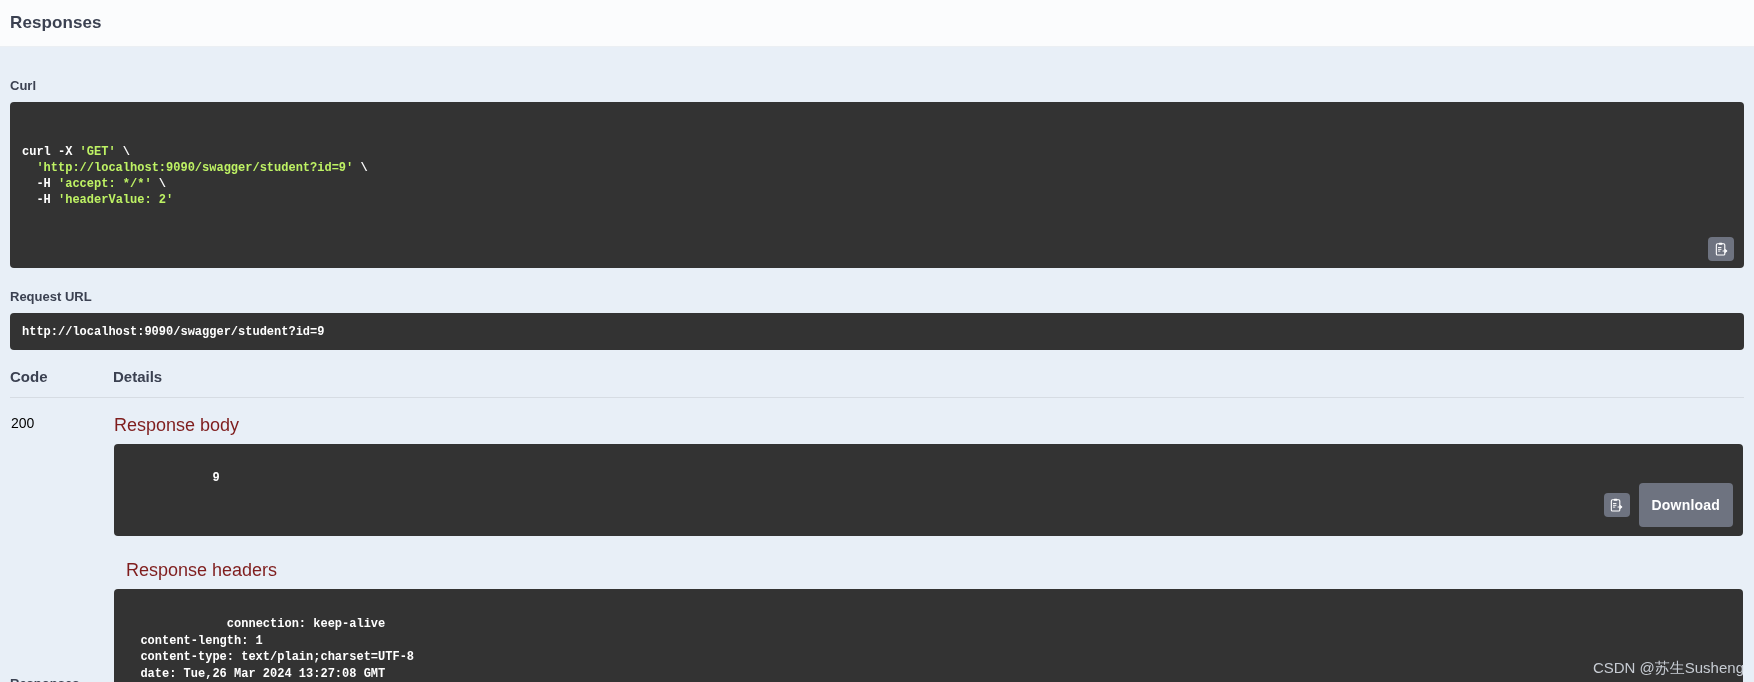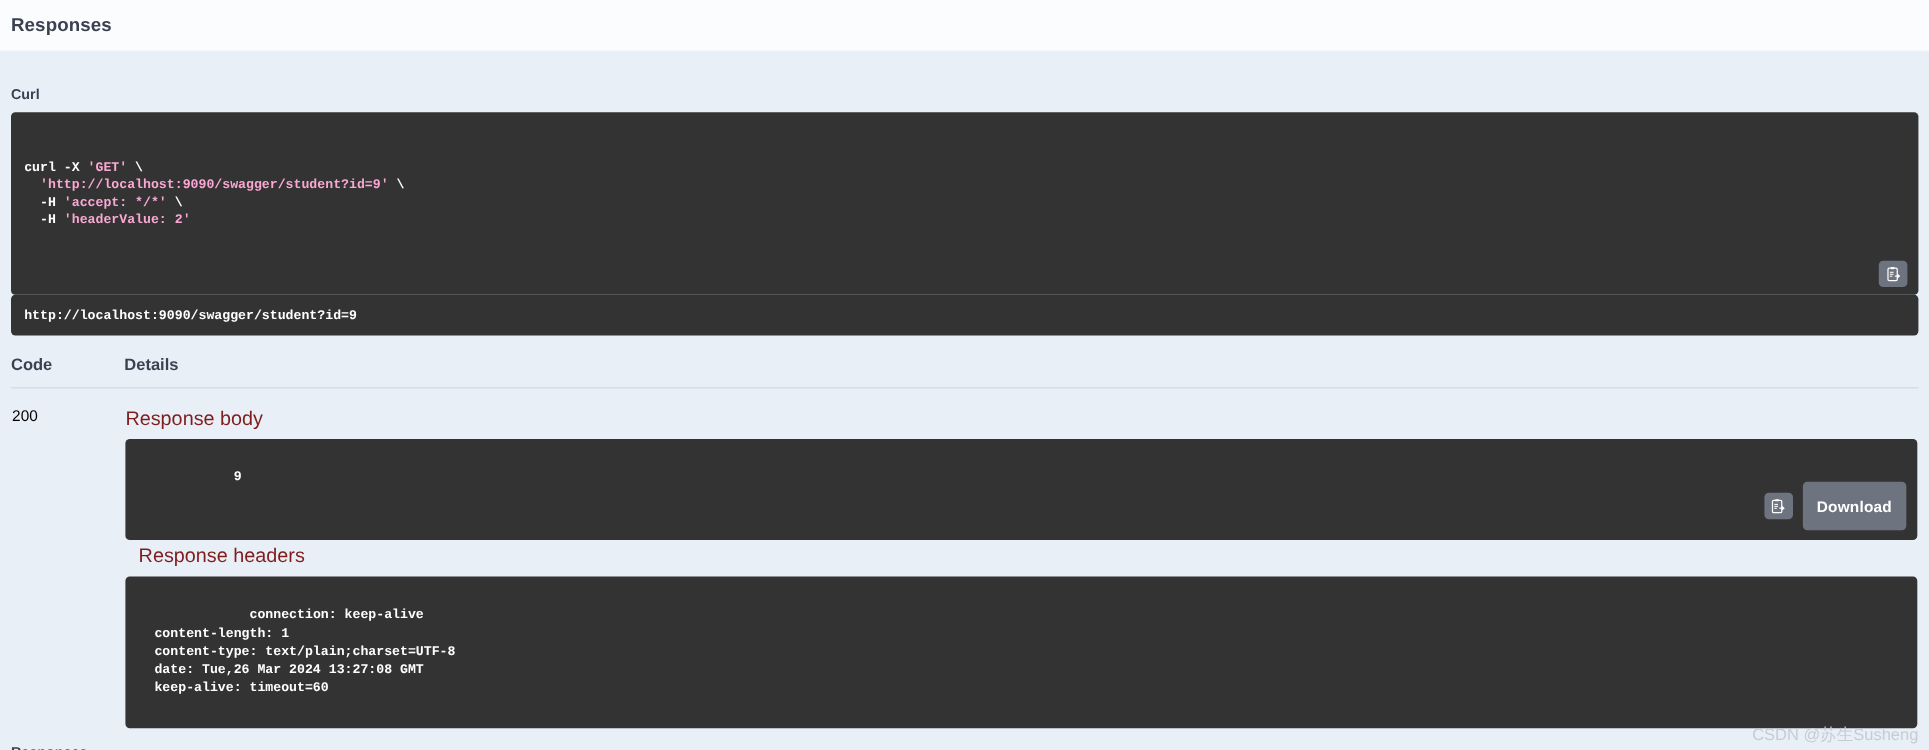--- a/index.html
+++ b/index.html
@@ -59,21 +59,21 @@
     line-height: 16px;
     position: relative;
     white-space: pre;
     font-weight: bold;
   }
   .curl-block {
     padding: 10px 12px 12px 12px;
     min-height: 75px;
   }
   .curl-line { color: #ffffff; }
-  .curl-str { color: #f9a8d4; }
+  .curl-str { color: #bef264; }
 
   .copy-btn {
     position: absolute;
     width: 26px;
     height: 24px;
     border-radius: 4px;
     background: #6e7380;
     display: flex;
     align-items: center;
     justify-content: center;
@@ -121,21 +121,21 @@
     color: #000000;
     font-weight: normal;
   }
 
   .detail-label {
     font-size: 18px;
     font-weight: normal;
     color: #7f1d1d;
     margin-bottom: 8px;
   }
-  .detail-label.second { margin-top: 4px; padding-left: 12px; }
+  .detail-label.second { margin-top: 24px; padding-left: 12px; }
 
   .body-block {
     padding: 10px 12px;
     height: 92px;
     position: relative;
   }
   .body-actions {
     position: absolute;
     right: 10px;
     bottom: 9px;
@@ -208,20 +208,21 @@
         <rect x="2.5" y="1.9" width="9" height="12" rx="1.2" stroke="#ffffff" stroke-width="1.2" fill="none"></rect>
         <rect x="5.2" y="0.8" width="3.6" height="2.1" rx="0.6" fill="#ffffff"></rect>
         <rect x="4.3" y="5.4" width="3.6" height="1" fill="#ffffff"></rect>
         <rect x="4.3" y="7.3" width="3.6" height="1" fill="#ffffff"></rect>
         <rect x="4.3" y="9.2" width="2.4" height="1" fill="#ffffff"></rect>
         <path d="M9.6 9.6 h3.6 M11.9 8.2 l1.7 1.4 l-1.7 1.4" stroke="#ffffff" stroke-width="1.2" fill="none" stroke-linecap="round" stroke-linejoin="round"></path>
       </svg>
     </div>
   </div>
 
+  <div class="section-label tight">Request URL</div>
   <div class="code-block url-block">
     <span>http://localhost:9090/swagger/student?id=9</span>
   </div>
 
 
   <table class="resp-table">
     <thead>
       <tr>
         <th class="col-code">Code</th>
         <th>Details</th>

